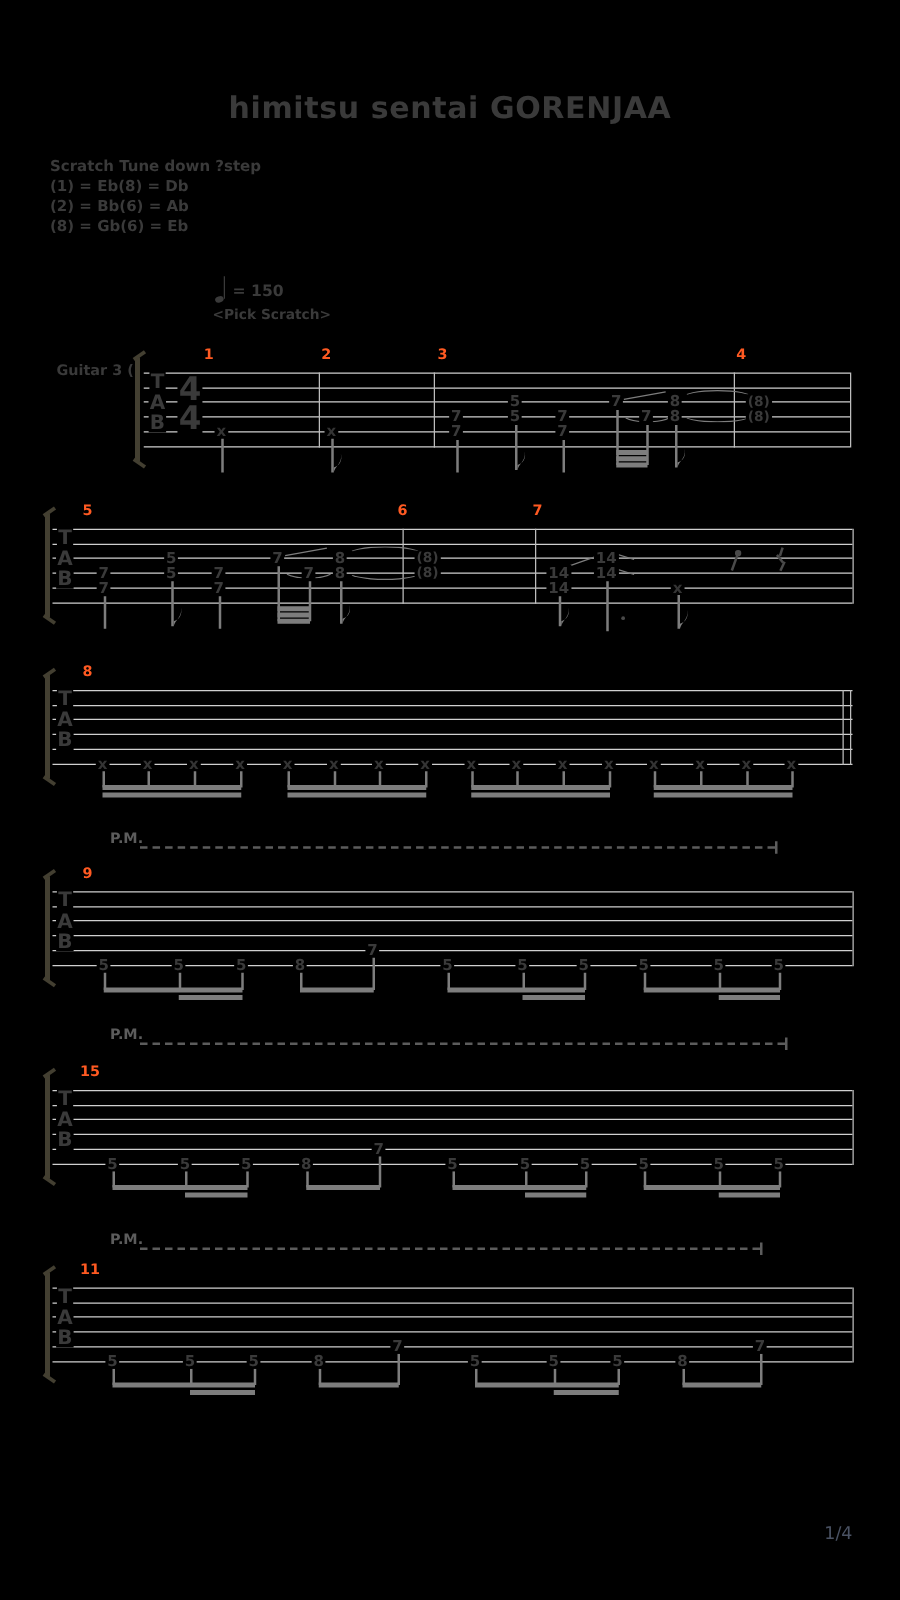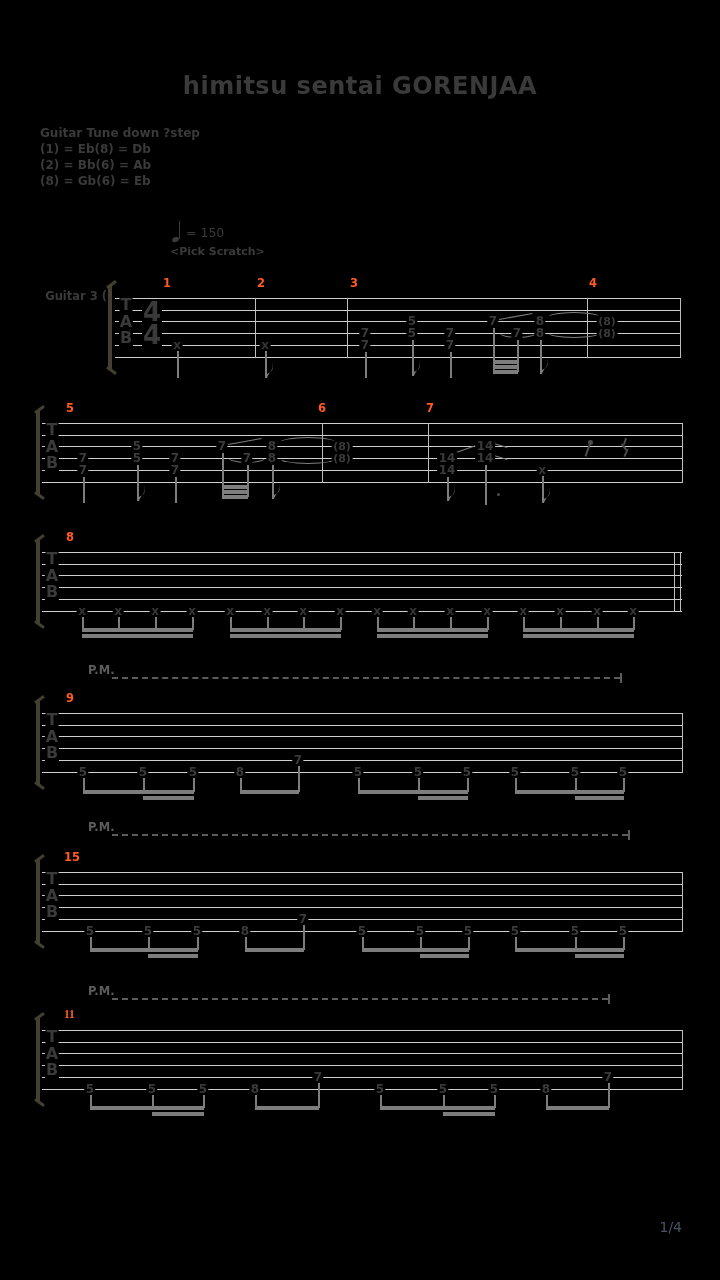--- a/index.html
+++ b/index.html
@@ -4,31 +4,31 @@
 <style>
   html,body{margin:0;padding:0;background:#000;}
   body{width:720px;height:1280px;position:relative;overflow:hidden;font-family:"DejaVu Sans",sans-serif;}
   .abs{position:absolute;}
   .title{left:0;top:72px;width:720px;text-align:center;font-size:24px;font-weight:bold;letter-spacing:0.5px;}
   .tuning{left:40px;top:125px;font-size:12px;font-weight:bold;line-height:16px;}
   .tempo{left:172px;top:220px;height:24px;}
   .qnote{position:absolute;left:0;top:2px;width:10px;height:20px;}
   .qnote .h{position:absolute;left:0;bottom:0;width:7px;height:5px;border-radius:50%;transform:rotate(-20deg);}
   .qnote .s{position:absolute;left:6.5px;bottom:3px;width:1.6px;height:18px;}
-  .tempotext{position:absolute;left:14px;top:5px;font-size:12.5px;font-weight:normal;white-space:nowrap;}
+  .tempotext{position:absolute;left:14px;top:5px;font-size:12.5px;font-weight:bold;white-space:nowrap;}
   .pickscratch{left:170px;top:245px;font-size:11px;font-weight:bold;}
   .pagenum{left:600px;top:1219px;width:82px;text-align:right;font-size:14px;}
 </style>
 </head>
 <body>
 
 <div class="abs title" style="color: rgb(58, 58, 58);">himitsu sentai GORENJAA</div>
 
 <div class="abs tuning" style="color: rgb(58, 58, 58);">
-  <div>Guitar Tune down ?step</div>
+  <div>Scratch Tune down ?step</div>
   <div>(1) = Eb(8) = Db</div>
   <div>(2) = Bb(6) = Ab</div>
   <div>(8) = Gb(6) = Eb</div>
 </div>
 
 <div class="abs tempo">
   <span class="qnote">
       <span class="h" style="background: rgb(58, 58, 58);"></span>
       <span class="s" style="background: rgb(58, 58, 58);"></span>
     </span>
@@ -321,21 +321,21 @@
     <div style="position: absolute; left: 42px; top: 1065.1px; width: 640px; height: 1px; background: rgb(207, 207, 207);"></div>
     <div style="position: absolute; left: 42px; top: 1076.8px; width: 640px; height: 1px; background: rgb(207, 207, 207);"></div>
     <div style="position: absolute; left: 42px; top: 1088.5px; width: 640px; height: 1px; background: rgb(207, 207, 207);"></div>
     <div style="position: absolute; left: 682px; top: 1030px; width: 1px; height: 59.5px; background: rgb(189, 189, 189);"></div>
     <div style="position: absolute; left: 36px; top: 1018px; width: 3.5px; height: 82.5px; background: rgb(67, 63, 49);"></div>
     <div style="position: absolute; left: 34px; top: 1015px; width: 11px; height: 3px; background: rgb(67, 63, 49); transform: rotate(-35deg);"></div>
     <div style="position: absolute; left: 34px; top: 1100.5px; width: 11px; height: 3px; background: rgb(67, 63, 49); transform: rotate(35deg);"></div>
     <div style="position: absolute; left: 52px; top: 1037px; transform: translate(-50%, -50%); color: rgb(58, 58, 58); background: rgb(0, 0, 0); font-size: 16px; font-weight: bold; line-height: 1; padding: 0px 1px;">T</div>
     <div style="position: absolute; left: 52px; top: 1053.5px; transform: translate(-50%, -50%); color: rgb(58, 58, 58); background: rgb(0, 0, 0); font-size: 16px; font-weight: bold; line-height: 1; padding: 0px 1px;">A</div>
     <div style="position: absolute; left: 52px; top: 1070px; transform: translate(-50%, -50%); color: rgb(58, 58, 58); background: rgb(0, 0, 0); font-size: 16px; font-weight: bold; line-height: 1; padding: 0px 1px;">B</div>
-    <div style="position: absolute; left: 64px; top: 1008px; color: rgb(255, 90, 34); font-size: 11.5px; font-weight: bold; font-family: Liberation Serif, serif;">11</div>
+    <div style="position: absolute; left: 64px; top: 1008px; color: rgb(255, 90, 34); font-size: 11.5px; font-weight: bold;">11</div>
     <div style="position: absolute; left: 90px; top: 1106px; width: 114px; height: 3.5px; background: rgb(125, 125, 125);"></div>
     <div style="position: absolute; left: 152px; top: 1112px; width: 52px; height: 3.5px; background: rgb(125, 125, 125);"></div>
     <div style="position: absolute; left: 255px; top: 1106px; width: 64px; height: 3.5px; background: rgb(125, 125, 125);"></div>
     <div style="position: absolute; left: 380px; top: 1106px; width: 115px; height: 3.5px; background: rgb(125, 125, 125);"></div>
     <div style="position: absolute; left: 443px; top: 1112px; width: 52px; height: 3.5px; background: rgb(125, 125, 125);"></div>
     <div style="position: absolute; left: 546px; top: 1106px; width: 63px; height: 3.5px; background: rgb(125, 125, 125);"></div>
     <div style="position: absolute; left: 90px; top: 1095px; width: 1.6px; height: 13px; background: rgb(125, 125, 125);"></div>
     <div style="position: absolute; left: 152px; top: 1095px; width: 1.6px; height: 13px; background: rgb(125, 125, 125);"></div>
     <div style="position: absolute; left: 203px; top: 1095px; width: 1.6px; height: 13px; background: rgb(125, 125, 125);"></div>
     <div style="position: absolute; left: 255px; top: 1095px; width: 1.6px; height: 13px; background: rgb(125, 125, 125);"></div>

